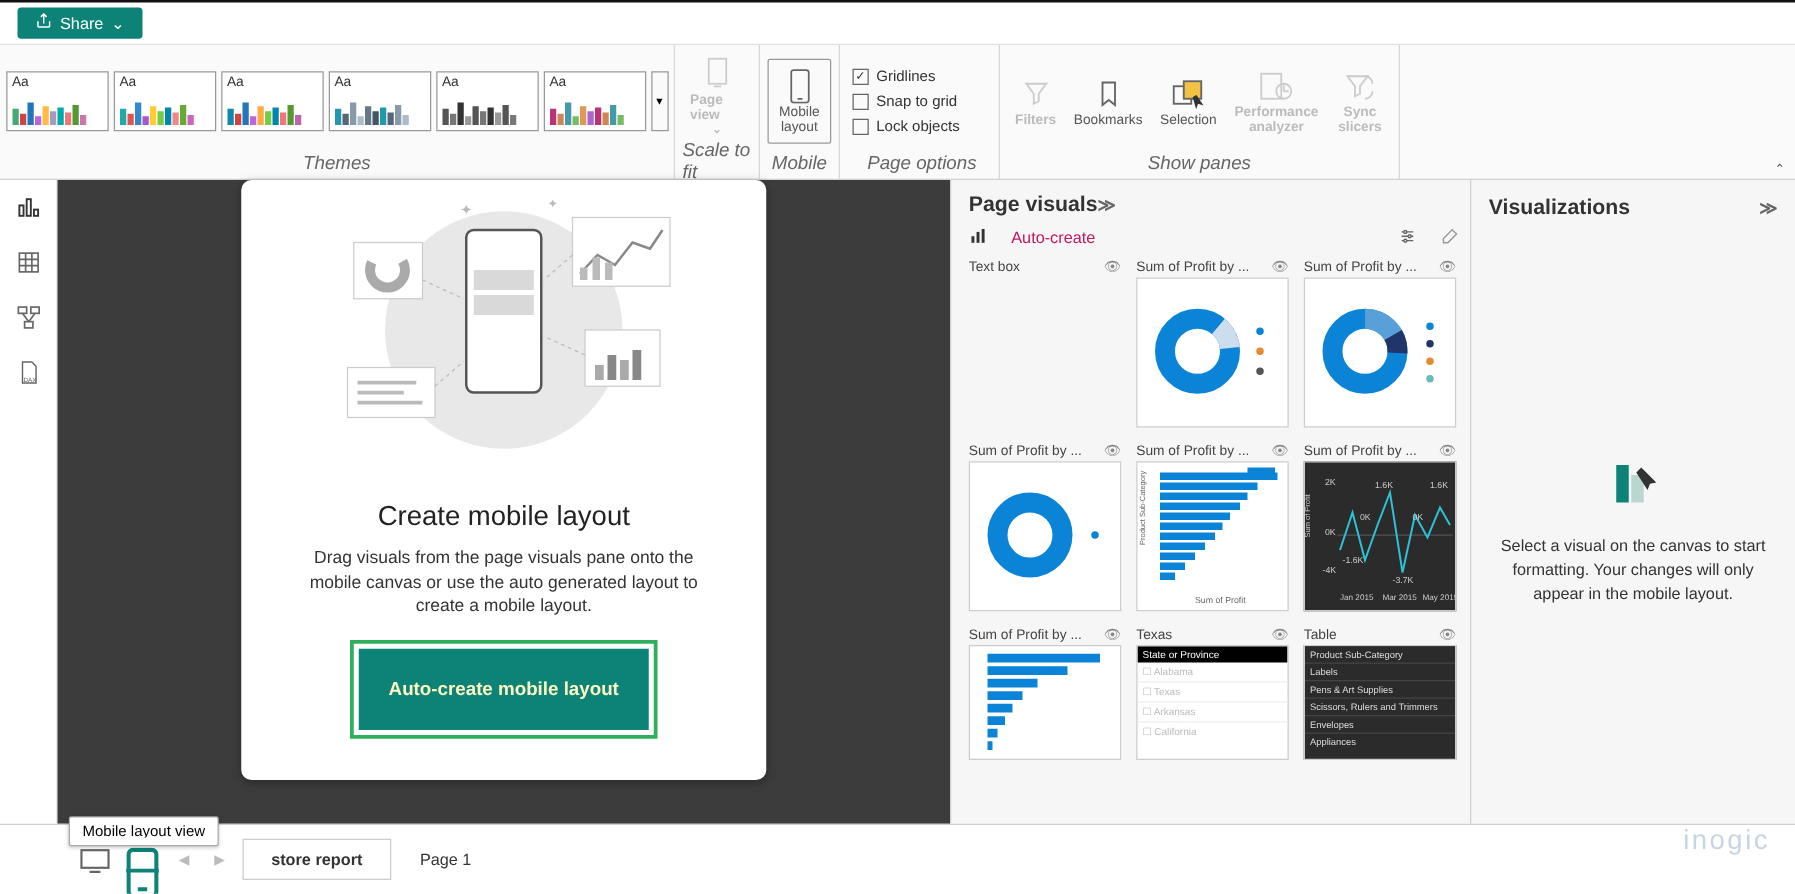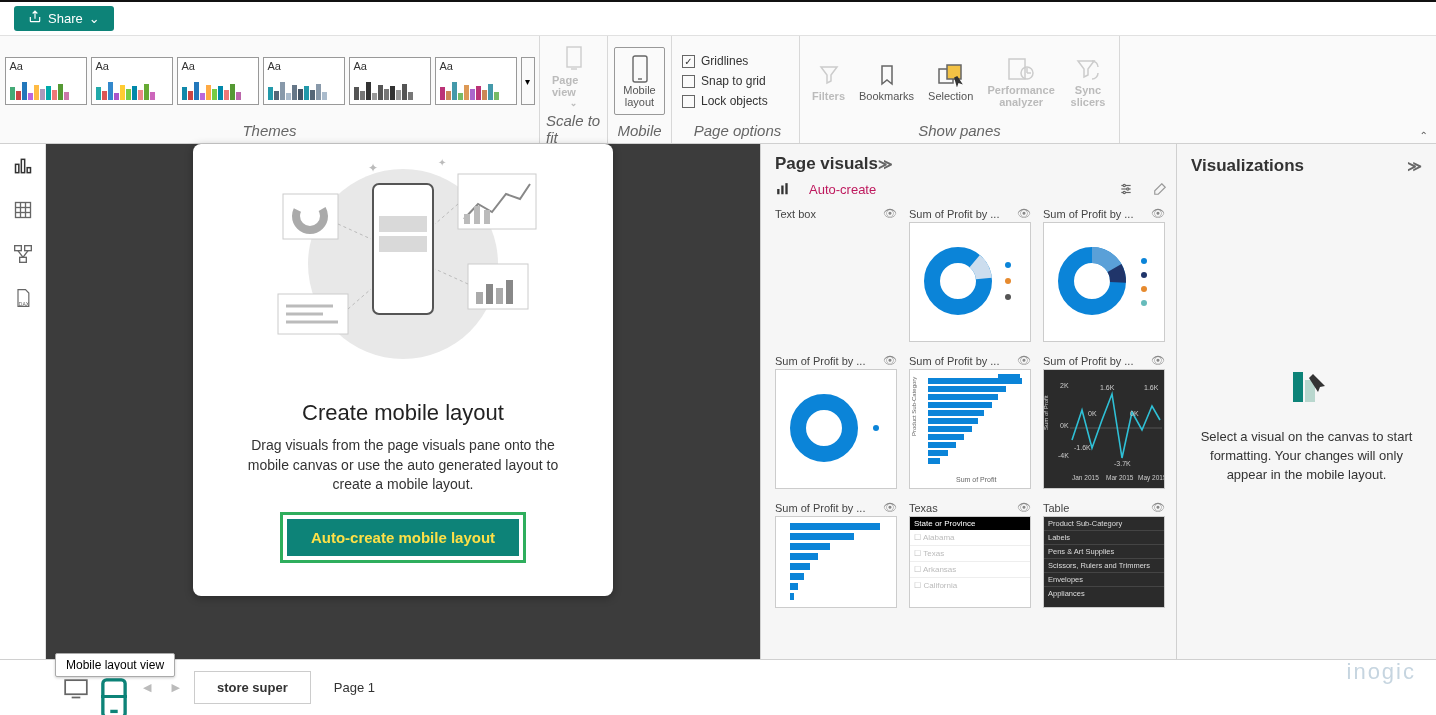--- a/index.html
+++ b/index.html
@@ -33,21 +33,21 @@
 .workspace { height: 515px; display: flex; }
 .left-rail { width: 46px; background: #fff; border-right: 1px solid #e1e1e1; display: flex; flex-direction: column; align-items: center; padding-top: 12px; gap: 24px; }
 .rail-ic { width: 20px; height: 20px; color: #666; cursor: pointer; }
 
 .canvas-area { width: 714px; background: #3c3c3c; position: relative; display: flex; justify-content: center; align-items: flex-start; }
 .phone-card { width: 420px; background: #fff; border-radius: 8px; margin-top: 0; padding: 0 20px 40px; box-shadow: 0 2px 8px rgba(0,0,0,.3); }
 .phone-illus { height: 250px; display:flex; align-items:center; justify-content:center; position:relative; }
 .phone-illus svg { width: 320px; height: 230px; }
 .cml-title { font-size: 22px; text-align: center; color: #222; margin: 6px 0 10px; }
 .cml-body { font-size: 14px; text-align: center; color: #333; line-height: 1.4; padding: 0 18px; }
-.auto-btn { display: block; margin: 24px auto 0; background: #0d8378; color: #fde047; border: none; padding: 10px 24px; font-size: 15px; font-weight: 600; cursor: pointer; outline: 3px solid #2fae5d; outline-offset: 4px; }
+.auto-btn { display: block; margin: 24px auto 0; background: #0d8378; color: #fef9c3; border: none; padding: 24px 24px; font-size: 15px; font-weight: 600; cursor: pointer; outline: 3px solid #2fae5d; outline-offset: 4px; }
 
 
 .pv-pane { width: 416px; background: #f6f6f6; border-left: 1px solid #d0d0d0; display: flex; flex-direction: column; padding: 10px 8px 0 14px; overflow: hidden; }
 .pv-head { display: flex; align-items: center; font-size: 17px; font-weight: 600; color: #333; padding-right: 8px; }
 .pv-tools { display: flex; gap: 18px; margin: 8px 0 8px; font-size: 13px; color: #be185d; }
 .pv-tools .right { margin-left: auto; display:flex; gap:18px; color:#666; }
 .pv-grid { display: grid; grid-template-columns: repeat(3, 122px); gap: 12px 12px; }
 .pv-item {}
 .pv-label { font-size: 11px; color: #444; display:flex; justify-content:space-between; align-items:center; margin-bottom:2px; }
 .pv-thumb { width: 122px; height: 120px; background:#fff; border:1px solid #ccc; font-size:9px; color:#666; position:relative; overflow:hidden; }
@@ -555,17 +555,17 @@
           <line x1="8" y1="18" x2="16" y2="18"></line>
         </svg></span>
     <span class="sw active"><svg viewBox="0 0 14 22" fill="none" stroke="#0d8378" stroke-width="1.8">
           <rect x="1" y="1" width="12" height="20" rx="2"></rect>
           <line x1="5" y1="18" x2="9" y2="18"></line>
         </svg></span>
     <span class="navarrow">◀</span>
     <span class="navarrow">▶</span>
   </div>
   <div class="tabset">
-    <div class="tab active">store super</div>
+    <div class="tab active">store report</div>
     <div class="tab">Page 1</div>
   </div>
   <div class="watermark">inogic</div>
 </div>
 
 </body></html>

